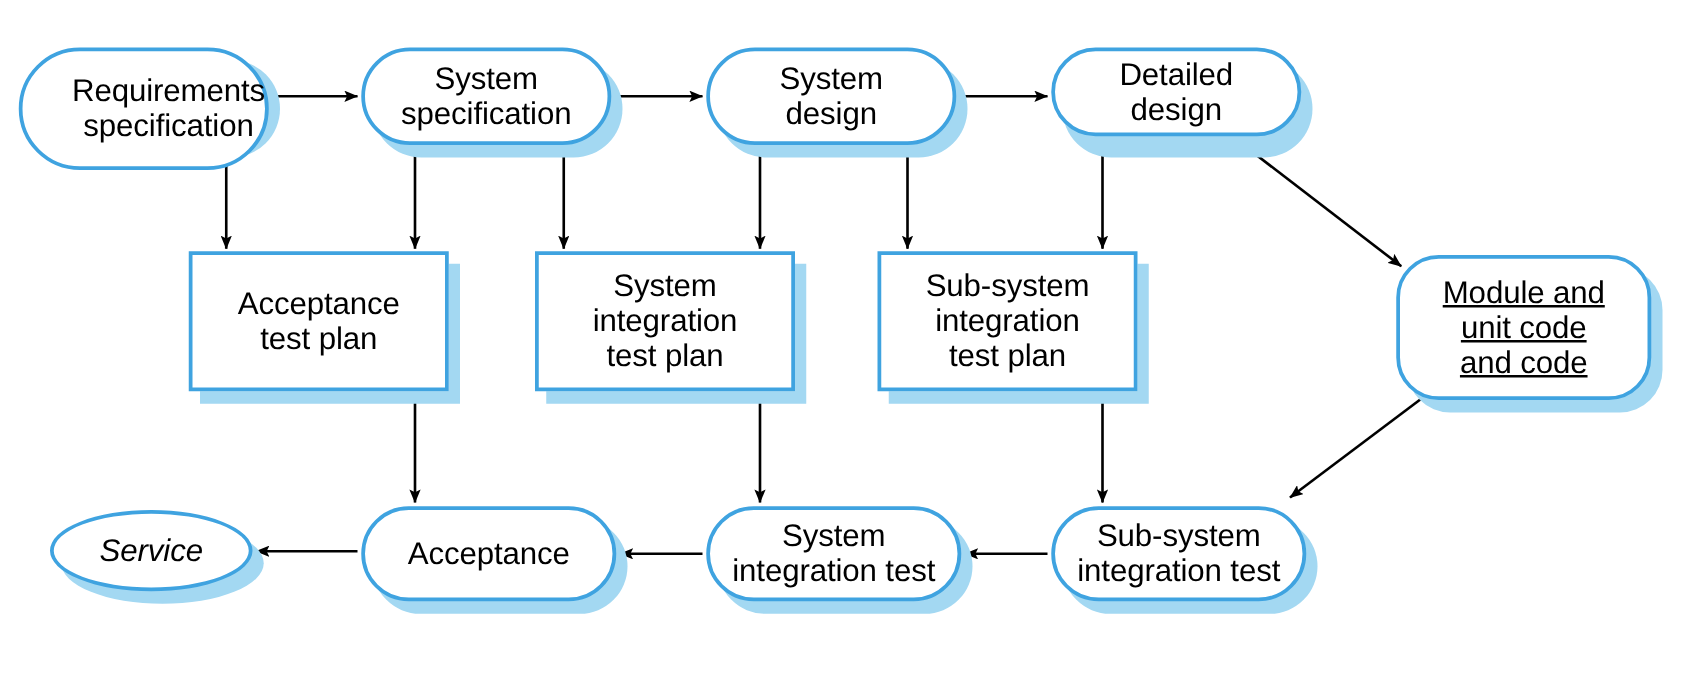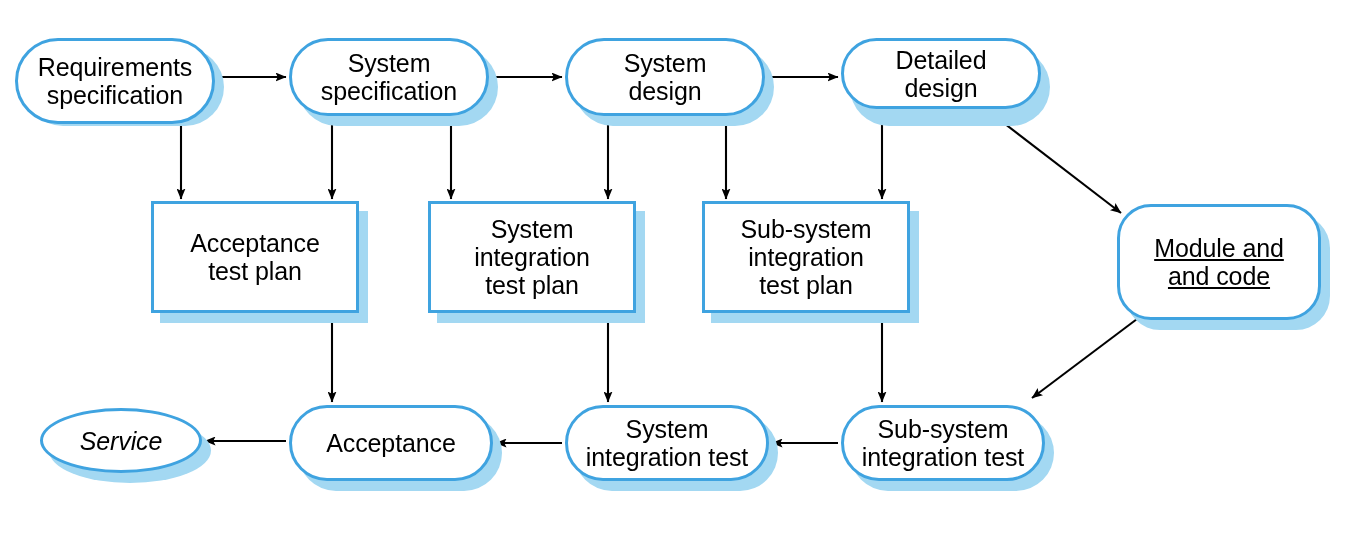--- a/index.html
+++ b/index.html
@@ -95,21 +95,21 @@
       <div class="shadow rect-shadow" style="left: 160px; top: 211px; width: 208px; height: 112px;"></div>
       <div class="shadow rect-shadow" style="left: 437px; top: 211px; width: 208px; height: 112px;"></div>
       <div class="shadow rect-shadow" style="left: 711px; top: 211px; width: 208px; height: 112px;"></div>
       <div class="shadow roundrect-shadow" style="left: 1126px; top: 214px; width: 204px; height: 116px;"></div>
       <div class="shadow ellipse-shadow" style="left: 49px; top: 418px; width: 162px; height: 65px;"></div>
       <div class="shadow stadium-shadow" style="left: 298px; top: 415px; width: 204px; height: 76px;"></div>
       <div class="shadow stadium-shadow" style="left: 574px; top: 415px; width: 204px; height: 76px;"></div>
       <div class="shadow stadium-shadow" style="left: 850px; top: 415px; width: 204px; height: 76px;"></div>
     </div>
   <div id="node-layer">
-      <div class="node stadium" style="left: 15px; top: 38px; width: 200px; height: 86px;">
+      <div class="node stadium" style="left: 15px; top: 38px; width: 200px; height: 98px; justify-content: flex-end;">
         <div>
           <span>Requirements</span>
           <span>specification</span>
         </div>
       </div>
       <div class="node stadium" style="left: 289px; top: 38px; width: 200px; height: 78px;">
         <div>
           <span>System</span>
           <span>specification</span>
         </div>
@@ -142,20 +142,21 @@
       <div class="node rect" style="left: 702px; top: 201px; width: 208px; height: 112px;">
         <div>
           <span>Sub-system</span>
           <span>integration</span>
           <span>test plan</span>
         </div>
       </div>
       <div class="node roundrect" style="left: 1117px; top: 204px; width: 204px; height: 116px; text-decoration: underline;">
         <div>
           <span>Module and</span>
+          <span>unit code</span>
           <span>and code</span>
         </div>
       </div>
       <div class="node ellipse" style="left: 40px; top: 408px; width: 162px; height: 65px;">
         <div>
           <span>Service</span>
         </div>
       </div>
       <div class="node stadium" style="left: 289px; top: 405px; width: 204px; height: 76px;">
         <div>

